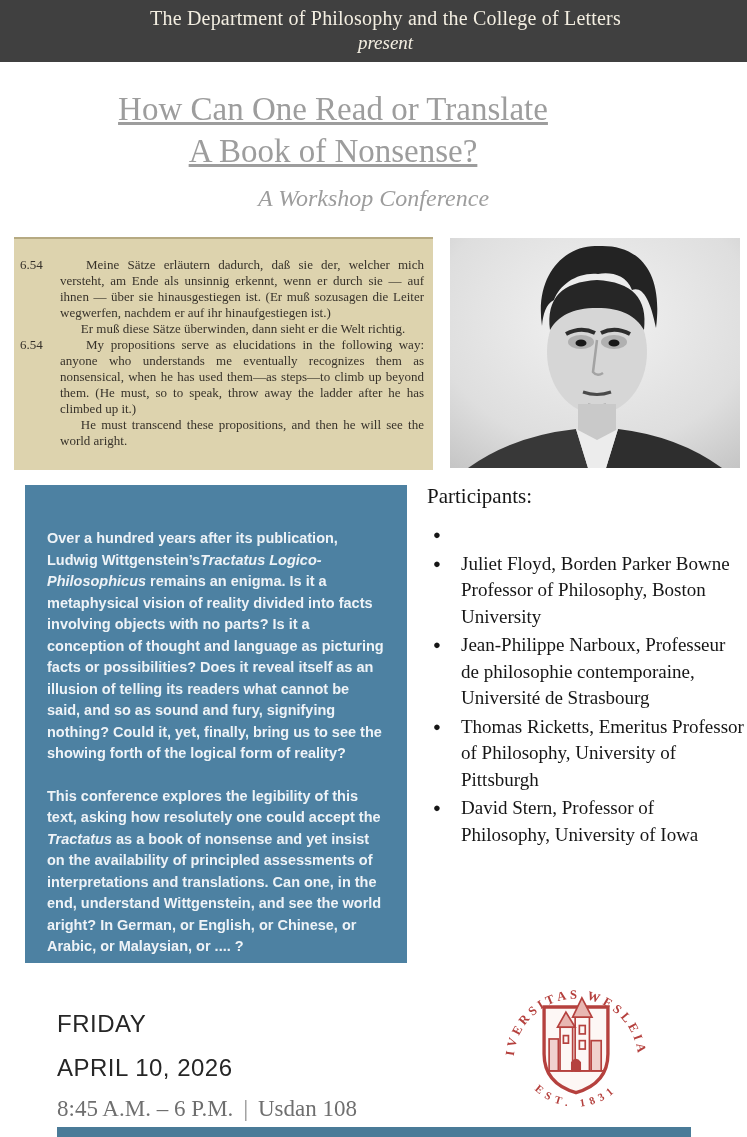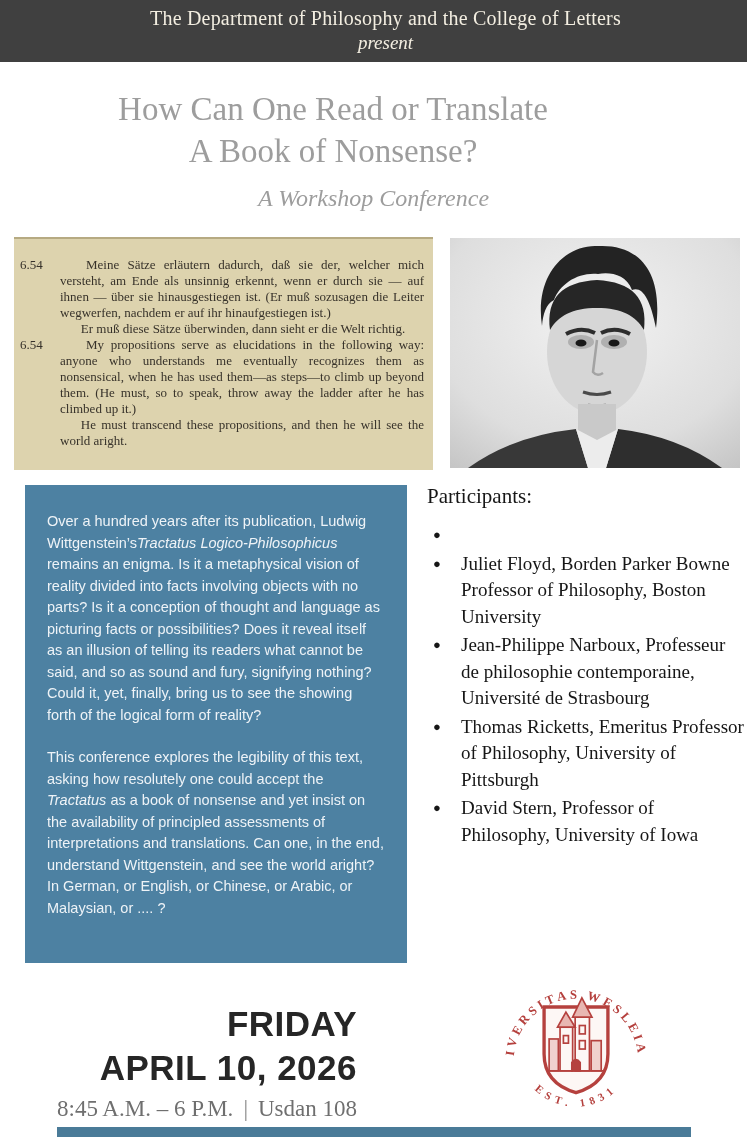--- a/index.html
+++ b/index.html
@@ -6,21 +6,21 @@
   .poster{position:relative;width:747px;height:1137px;background:#ffffff;overflow:hidden;
           font-family:"Liberation Serif",serif;}
 
   
   .banner{position:absolute;left:0;top:0;width:747px;height:62px;background:#404040;
           color:#f3eee1;text-align:center;padding-left:12px;}
   .banner .l1{font-size:20px;padding-top:7px;letter-spacing:.2px;}
   .banner .l2{font-size:19px;padding-top:2px;font-style:italic;}
 
   
-  .title-block{position:absolute;left:0;top:88px;width:666px;text-align:center;color:#9d9d9d;}
+  .title-block{position:absolute;left:0;top:88px;width:666px;text-align:center;color:#9d9d9d;text-decoration:underline;}
   .title-block .t{font-size:33px;line-height:42px;}
   .subtitle{position:absolute;left:0;top:185px;width:747px;text-align:center;color:#9d9d9d;
             font-style:italic;font-size:24px;}
 
   
   .excerpt{position:absolute;left:14px;top:237px;width:419px;height:233px;background:#ddd3ae;
            border-top:2px solid #b6aa82;box-sizing:border-box;padding:18px 9px 4px 6px;
            color:#37322a;font-size:13px;line-height:16px;}
   .ex-row{display:flex;}
   .ex-num{flex:none;width:40px;font-size:13px;}
@@ -29,35 +29,35 @@
   .ex-cont{text-indent:1.6em;}
 
   
   .photo{position:absolute;left:450px;top:238px;width:290px;height:230px;}
   .photo svg{display:block;width:100%;height:100%;}
 
   
   .desc{position:absolute;left:25px;top:485px;width:382px;height:478px;background:#4d81a2;
         box-sizing:border-box;padding:26px 22px;color:#eef3f7;
         font-family:"Liberation Sans",sans-serif;font-size:14.5px;line-height:21.5px;}
-  .desc p{margin:0 0 21px 0;}
+  .desc p{margin:17px 0 21px 0;font-weight:bold;}
   .desc .it{font-style:italic;}
 
   
   .participants{position:absolute;left:427px;top:484px;width:318px;color:#161616;}
   .p-head{font-size:21px;margin:0 0 13px 0;}
   .p-list{margin:0;padding:0;list-style:none;}
   .p-item{display:flex;font-size:19px;line-height:26.5px;margin-bottom:2px;}
   .p-bullet{flex:none;width:28px;padding-left:6px;font-size:13px;line-height:26.5px;}
   .p-text{flex:1;}
 
   
   .when{position:absolute;left:57px;top:1002px;color:#262626;}
-  .when .day,.when .date{font-family:"Liberation Sans",sans-serif;font-weight:700;
-        font-size:35px;line-height:44px;letter-spacing:.5px;text-align:right;}
+  .when .day,.when .date{font-family:"Liberation Sans",sans-serif;font-weight:400;
+        font-size:24px;line-height:44px;letter-spacing:.5px;}
   .when .time-line{font-size:23px;color:#6f6f6f;margin-top:6px;}
   .when .divider{color:#8a8a8a;margin:0 10px;}
 
   
   .seal{position:absolute;left:492px;top:960px;width:168px;height:168px;}
   .seal svg{display:block;width:100%;height:100%;}
 
   
   .footer-bar{position:absolute;left:57px;top:1127px;width:634px;height:10px;background:#4a7b98;}
 </style>

